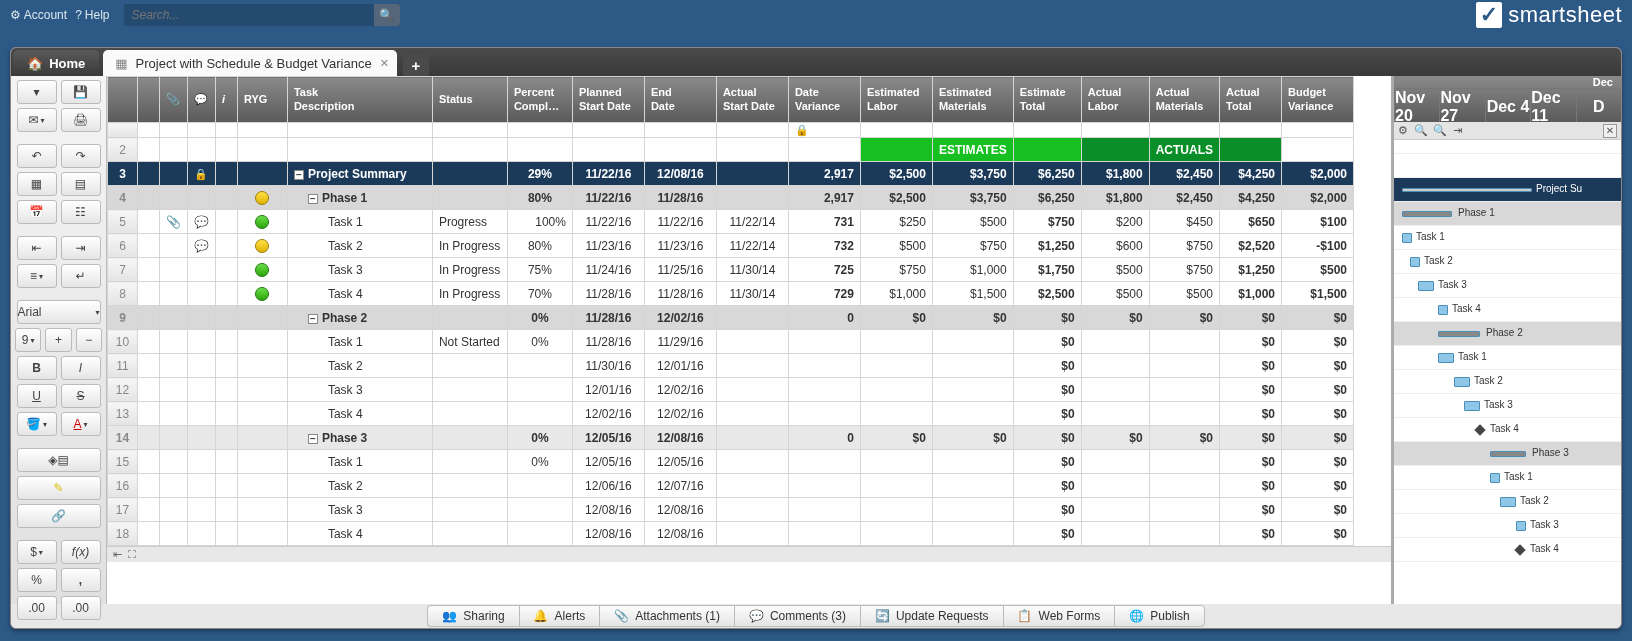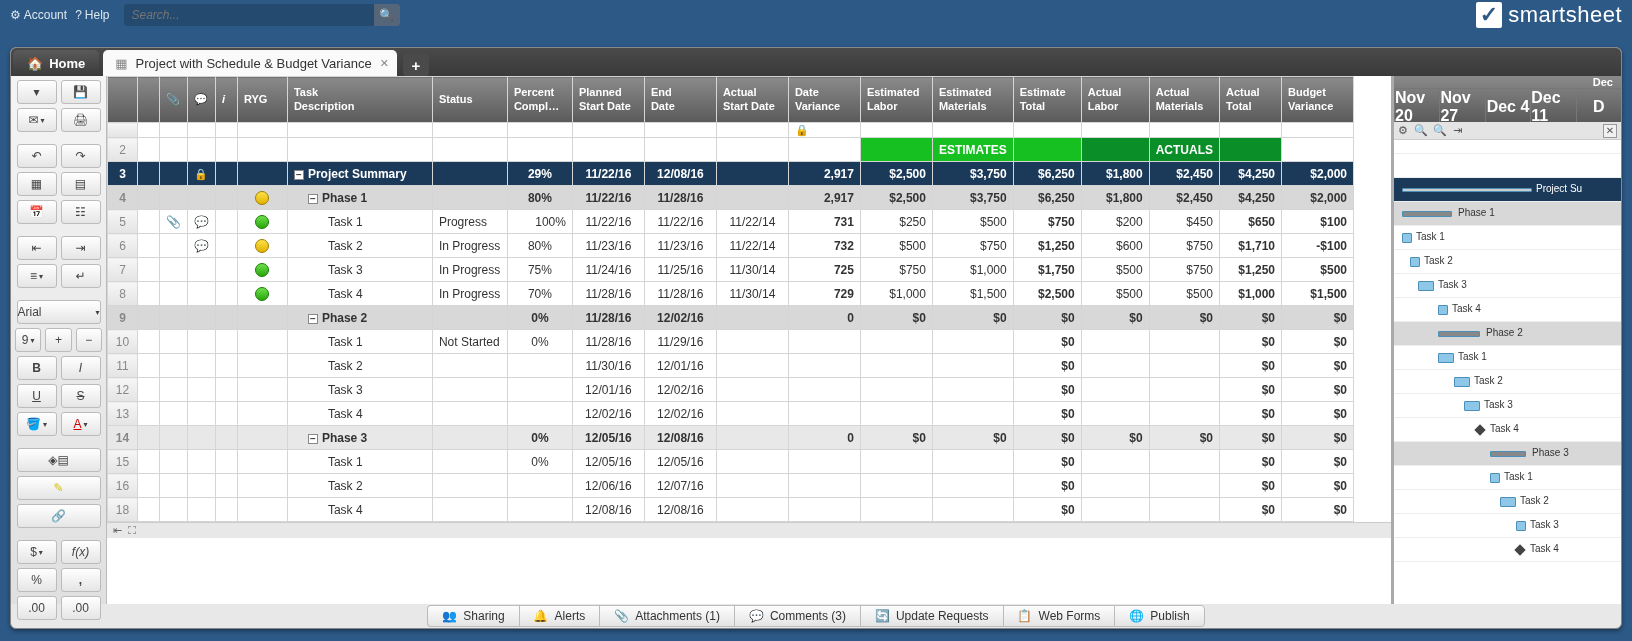--- a/index.html
+++ b/index.html
@@ -415,21 +415,21 @@
                 <td style="text-align:center">80%</td>
                 <td style="text-align:center">11/23/16</td>
                 <td style="text-align:center">11/23/16</td>
                 <td style="text-align:center">11/22/14</td>
                 <td class="num bold">732</td>
                 <td class="num">$500</td>
                 <td class="num">$750</td>
                 <td class="num bold">$1,250</td>
                 <td class="num">$600</td>
                 <td class="num">$750</td>
-                <td class="num bold">$1,710</td>
+                <td class="num bold">$2,520</td>
                 <td class="num bold">-$100</td>
               </tr>
               <tr class="">
                 <td class="rownum">7</td>
                 <td></td>
                 <td style="text-align:center"></td>
                 <td style="text-align:center"></td>
                 <td></td>
                 <td style="text-align:center"><span class="dot green"></span></td>
                 <td style="padding-left:40px">Task 3</td>
@@ -639,20 +639,42 @@
                 <td class="num bold"></td>
                 <td class="num"></td>
                 <td class="num"></td>
                 <td class="num bold">$0</td>
                 <td class="num"></td>
                 <td class="num"></td>
                 <td class="num bold">$0</td>
                 <td class="num bold">$0</td>
               </tr>
               <tr class="">
+                <td class="rownum">17</td>
+                <td></td>
+                <td style="text-align:center"></td>
+                <td style="text-align:center"></td>
+                <td></td>
+                <td style="text-align:center"></td>
+                <td style="padding-left:40px">Task 3</td>
+                <td></td>
+                <td style="text-align:center"></td>
+                <td style="text-align:center">12/08/16</td>
+                <td style="text-align:center">12/08/16</td>
+                <td style="text-align:center"></td>
+                <td class="num bold"></td>
+                <td class="num"></td>
+                <td class="num"></td>
+                <td class="num bold">$0</td>
+                <td class="num"></td>
+                <td class="num"></td>
+                <td class="num bold">$0</td>
+                <td class="num bold">$0</td>
+              </tr>
+              <tr class="">
                 <td class="rownum">18</td>
                 <td></td>
                 <td style="text-align:center"></td>
                 <td style="text-align:center"></td>
                 <td></td>
                 <td style="text-align:center"></td>
                 <td style="padding-left:40px">Task 4</td>
                 <td></td>
                 <td style="text-align:center"></td>
                 <td style="text-align:center">12/08/16</td>

